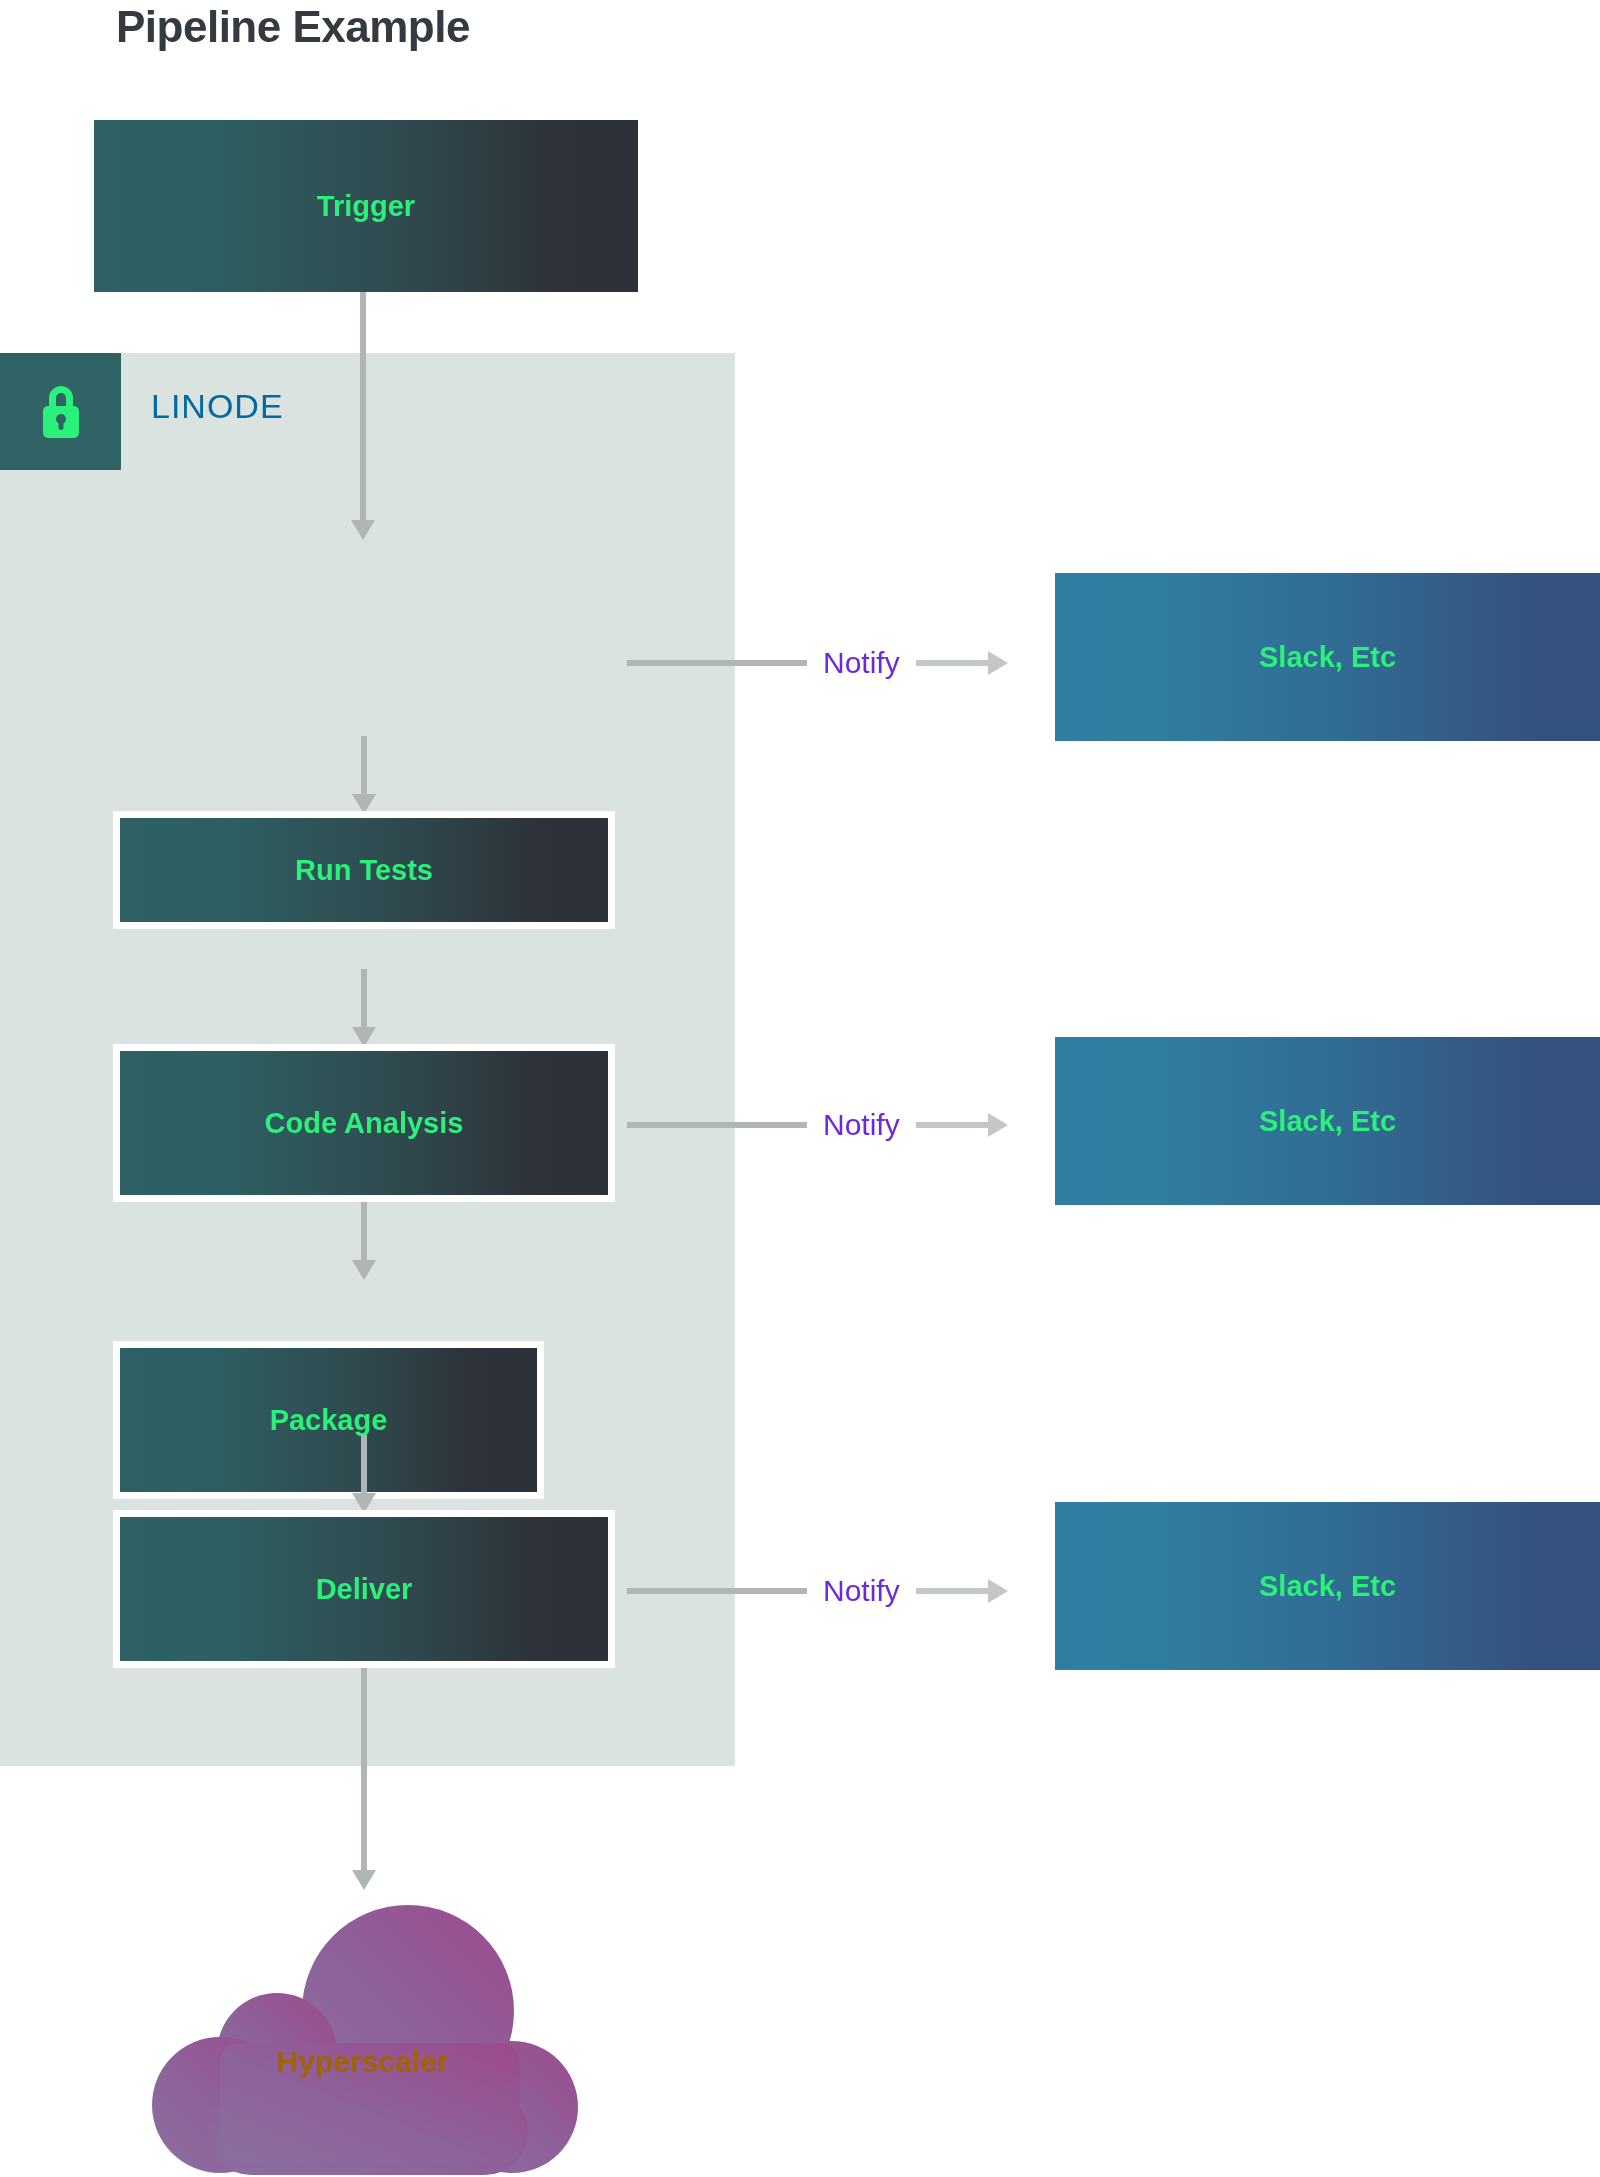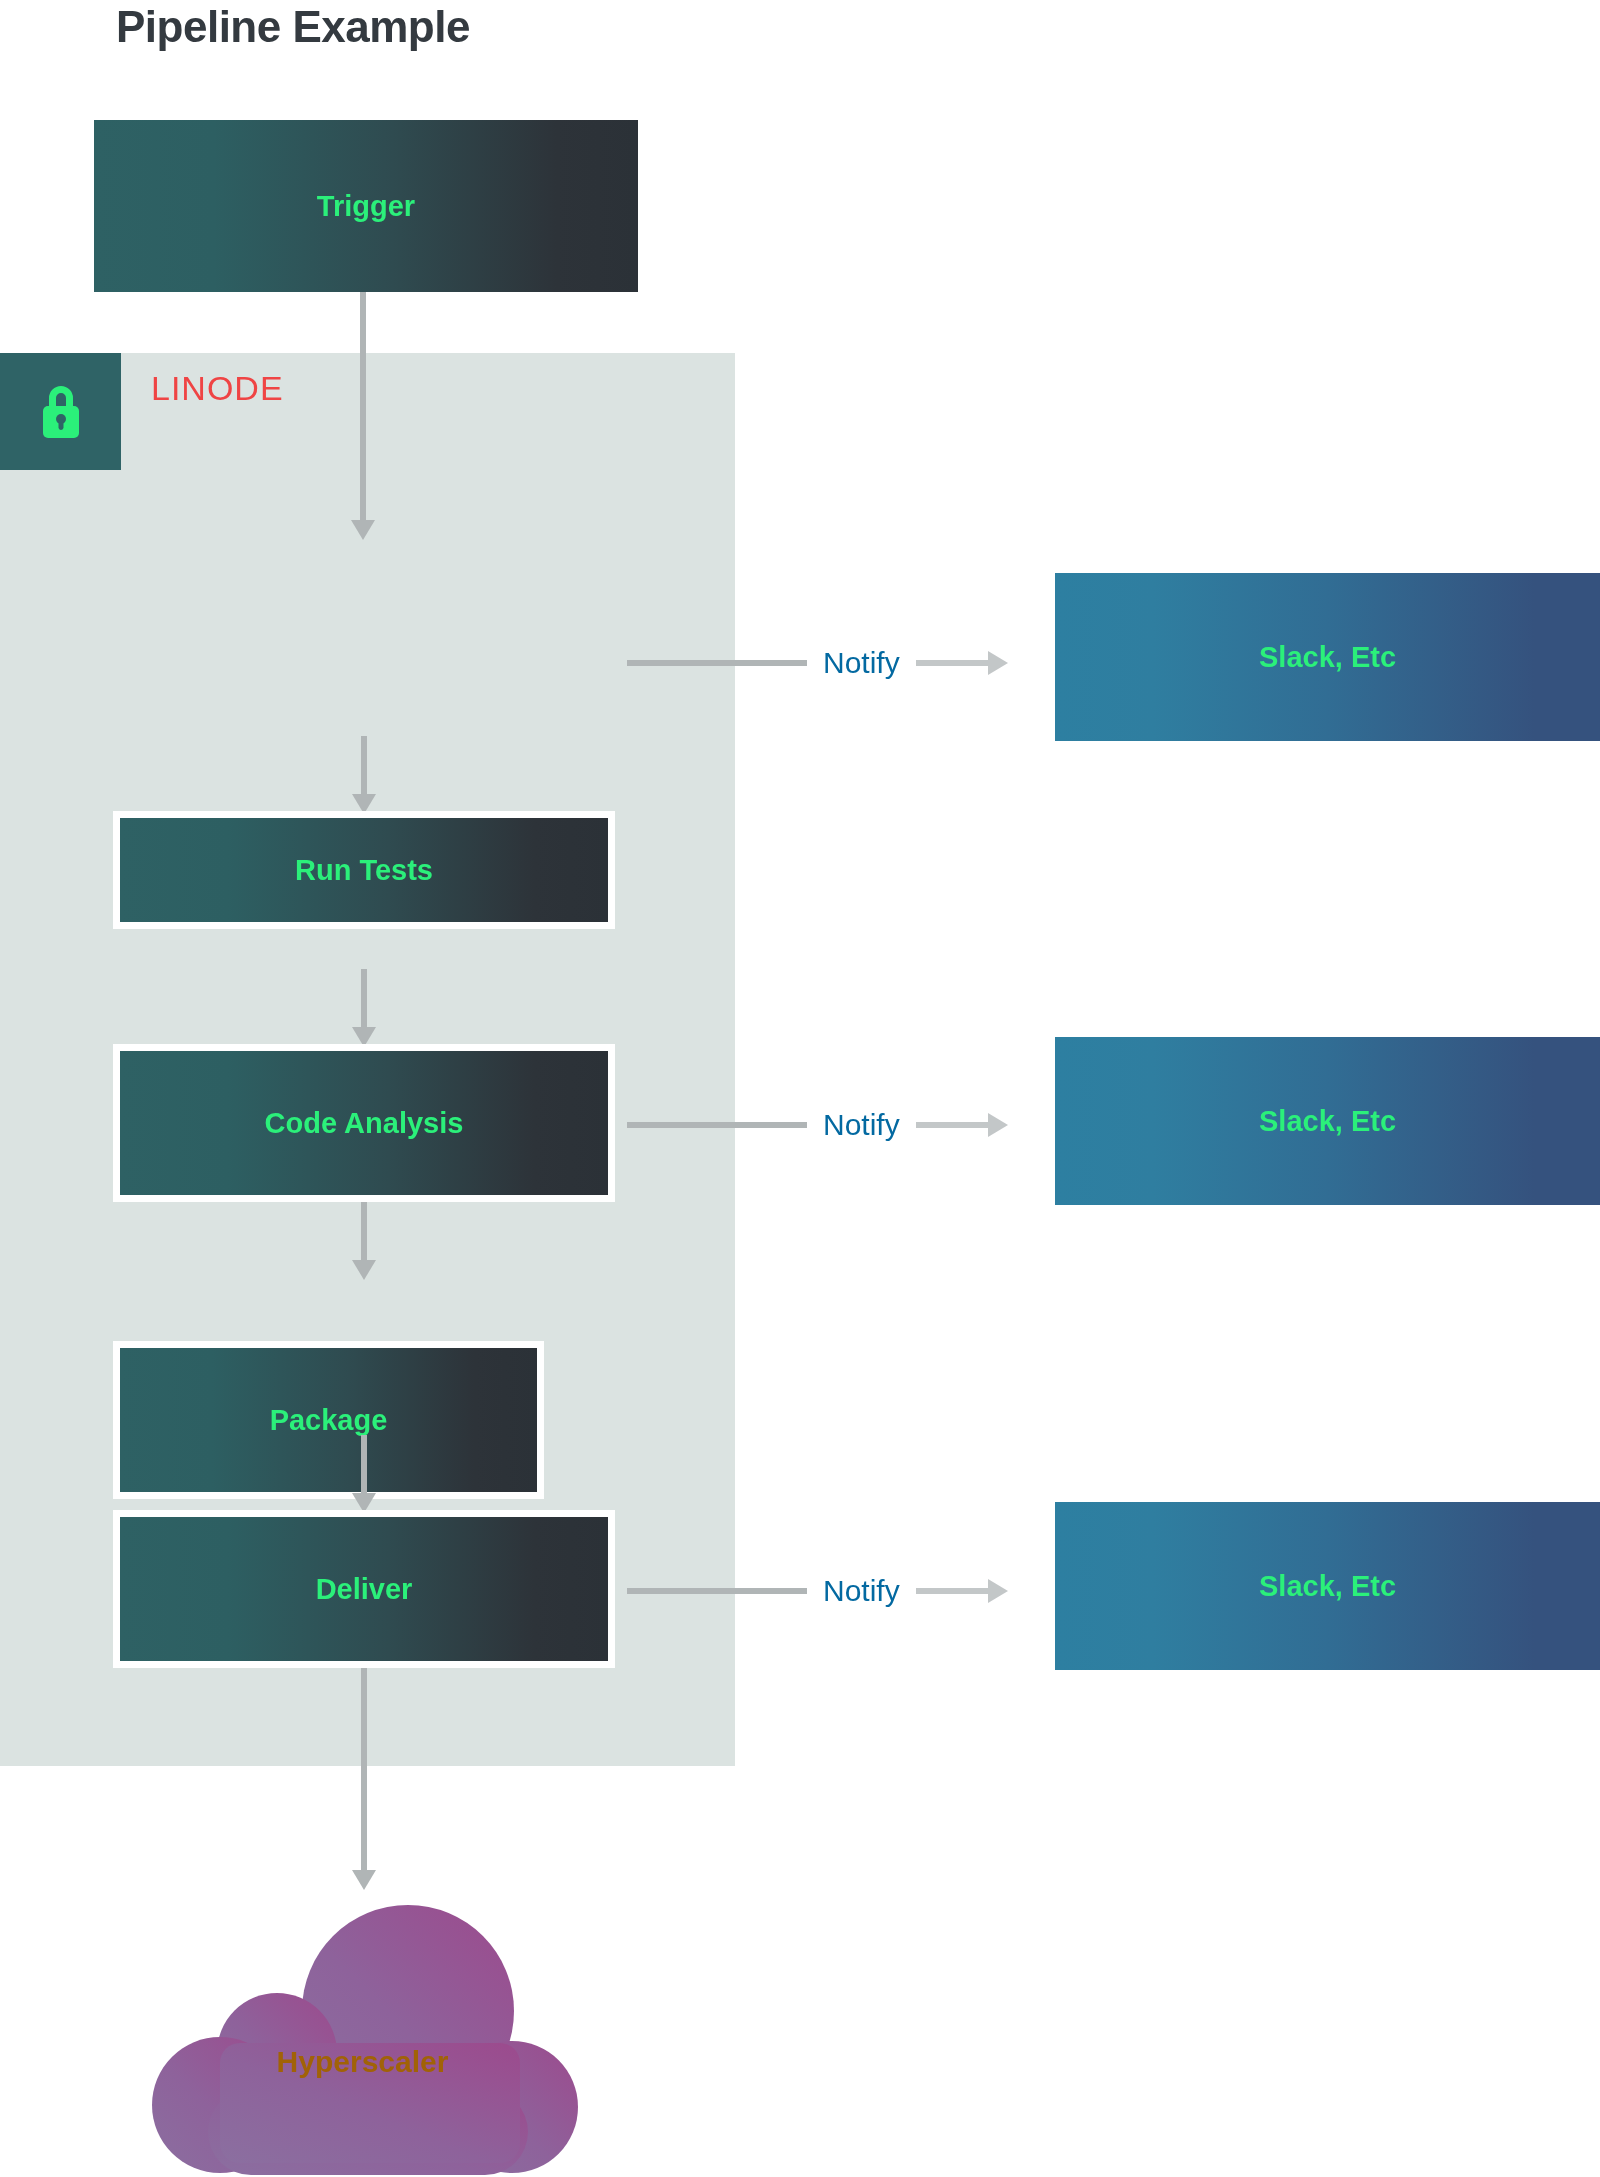--- a/index.html
+++ b/index.html
@@ -46,23 +46,23 @@
     width: 121px;
     height: 117px;
     background: #2f6366;
     display: flex;
     align-items: center;
     justify-content: center;
   }
   #linode-label {
     position: absolute;
     left: 151px;
-    top: 369px;
+    top: 387px;
     font-size: 34px;
-    color: #ef4444;
+    color: #0369a1;
     letter-spacing: 1px;
     white-space: nowrap;
   }
 
   
   .stage-box {
     position: absolute;
     background: linear-gradient(90deg, #2e6164 0%, #2d5f62 22%, #2f4b50 55%, #2d3339 85%, #2b3137 100%);
     display: flex;
     align-items: center;
@@ -123,21 +123,21 @@
     display: flex;
     align-items: center;
   }
   .notify-row .line-left {
     height: 6px;
     background: #b0b5b6;
     flex: 0 0 auto;
   }
   .notify-row .notify-text {
     font-size: 30px;
-    color: #0369a1;
+    color: #6d28d9;
     white-space: nowrap;
     padding: 0 16px;
   }
   .notify-row .line-right {
     height: 6px;
     background: #c3c7c8;
     flex: 0 0 auto;
   }
   .notify-row .h-head {
     width: 0;

